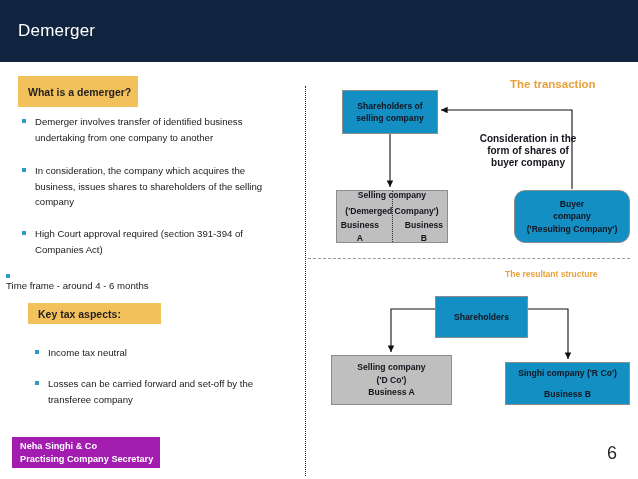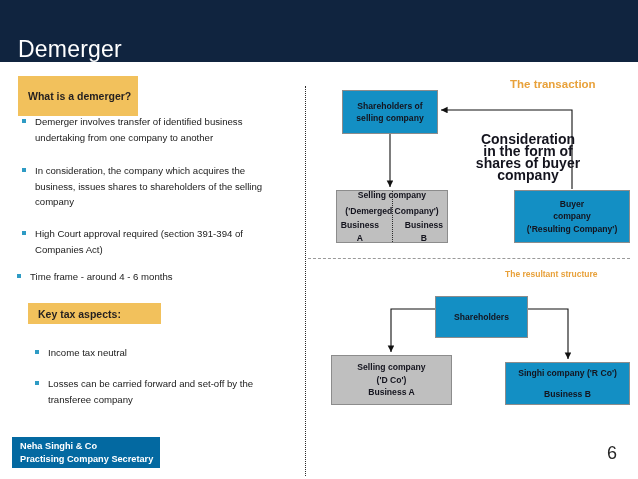--- a/index.html
+++ b/index.html
@@ -12,48 +12,48 @@
   }
   #slide{position:absolute;left:0;top:0;width:638px;height:479px;background:#fff;}
 
   
   .header-bar{
     position:absolute;left:0;top:0;width:638px;height:62px;
     background:#10243F;
   }
   .header-title{
     position:absolute;left:18px;top:14px;
-    font-size:23px;color:#ffffff;letter-spacing:.2px;
-    font-weight:400;line-height:33px;margin-top:19px;
+    font-size:17px;color:#ffffff;letter-spacing:.2px;
+    font-weight:400;line-height:33px;
   }
 
   
   .tag-banner{
     position:absolute;background:#F2C15C;
     color:#231F20;font-weight:bold;
     display:flex;align-items:center;
     padding-left:10px;box-sizing:border-box;
   }
-  #tag-what{left:18px;top:76px;width:120px;height:40px;font-size:10.5px;}
+  #tag-what{left:18px;top:76px;width:120px;height:31px;font-size:10.5px;}
   #tag-key{left:28px;top:303px;width:133px;height:21px;font-size:10.5px;}
 
   .bullet-row{
     position:absolute;display:flex;align-items:flex-start;
     font-size:9.6px;color:#1A1A1A;line-height:15.5px;
   }
   .bullet-mark{
     width:4px;height:4px;background:#2E9BC4;
     margin-top:5px;margin-right:9px;flex:0 0 auto;
   }
   .bullet-text{display:block;max-width:230px;}
 
   
   .footer-box{
     position:absolute;left:12px;top:437px;width:148px;height:31px;
-    background:#0369a1;color:#ffffff;
+    background:#a21caf;color:#ffffff;
     font-size:9.2px;font-weight:bold;line-height:13px;
     padding:3px 0 0 8px;box-sizing:border-box;
   }
   .page-num{
     position:absolute;left:607px;top:443px;
     font-size:18px;color:#262626;
   }
 
   
   .v-dotted{
@@ -79,28 +79,28 @@
     align-items:center;justify-content:center;
     text-align:center;font-size:8.6px;color:#14141E;
     font-weight:bold;line-height:12.5px;
   }
   .node.teal{background:#138FC4;border:1px solid #8C8C8C;}
   .node.grey{background:#BFBFBF;border:1px solid #8C8C8C;}
   .node .ln{display:block;}
 
   #node-shareholders-selling{left:342px;top:90px;width:96px;height:44px;}
   #node-selling-company{left:336px;top:190px;width:112px;height:53px;}
-  #node-buyer-company{left:514px;top:190px;width:116px;height:53px;}
+  #node-buyer-company{left:514px;top:190px;width:116px;height:53px;border-radius:11px;}
   #node-shareholders{left:435px;top:296px;width:93px;height:42px;}
   #node-selling-dco{left:331px;top:355px;width:121px;height:50px;}
   #node-buyer-rco{left:505px;top:362px;width:125px;height:43px;}
 
   .note{
     position:absolute;text-align:center;
-    font-size:14px;font-weight:bold;color:#14141E;line-height:12px;
+    font-size:10px;font-weight:bold;color:#14141E;line-height:12px;
   }
   #note-consideration{left:474px;top:133px;width:108px;}
 
   
   #wires{position:absolute;left:0;top:0;width:638px;height:479px;pointer-events:none;}
 
   
   .block-arrow{
     position:absolute;left:449px;top:198px;width:68px;height:38px;
   }
@@ -130,21 +130,21 @@
     <span class="bullet-text">Demerger involves transfer of identified business undertaking from one company to another</span>
   </div>
   <div class="bullet-row" style="left:22px;top:163px;width:270px;">
     <span class="bullet-mark"></span>
     <span class="bullet-text">In consideration, the company which acquires the business, issues shares to shareholders of the selling company</span>
   </div>
   <div class="bullet-row" style="left:22px;top:226px;width:265px;">
     <span class="bullet-mark"></span>
     <span class="bullet-text">High Court approval required (section 391-394 of Companies Act)</span>
   </div>
-  <div class="bullet-row" style="left:17px;top:269px;width:265px;">
+  <div class="bullet-row" style="left:6px;top:269px;width:265px;flex-direction:column;">
     <span class="bullet-mark"></span>
     <span class="bullet-text">Time frame - around 4 - 6 months</span>
   </div>
 
   <div class="tag-banner" id="tag-key">Key tax aspects:</div>
 
   <div class="bullet-row" style="left:35px;top:345px;width:255px;">
     <span class="bullet-mark"></span>
     <span class="bullet-text">Income tax neutral</span>
   </div>

